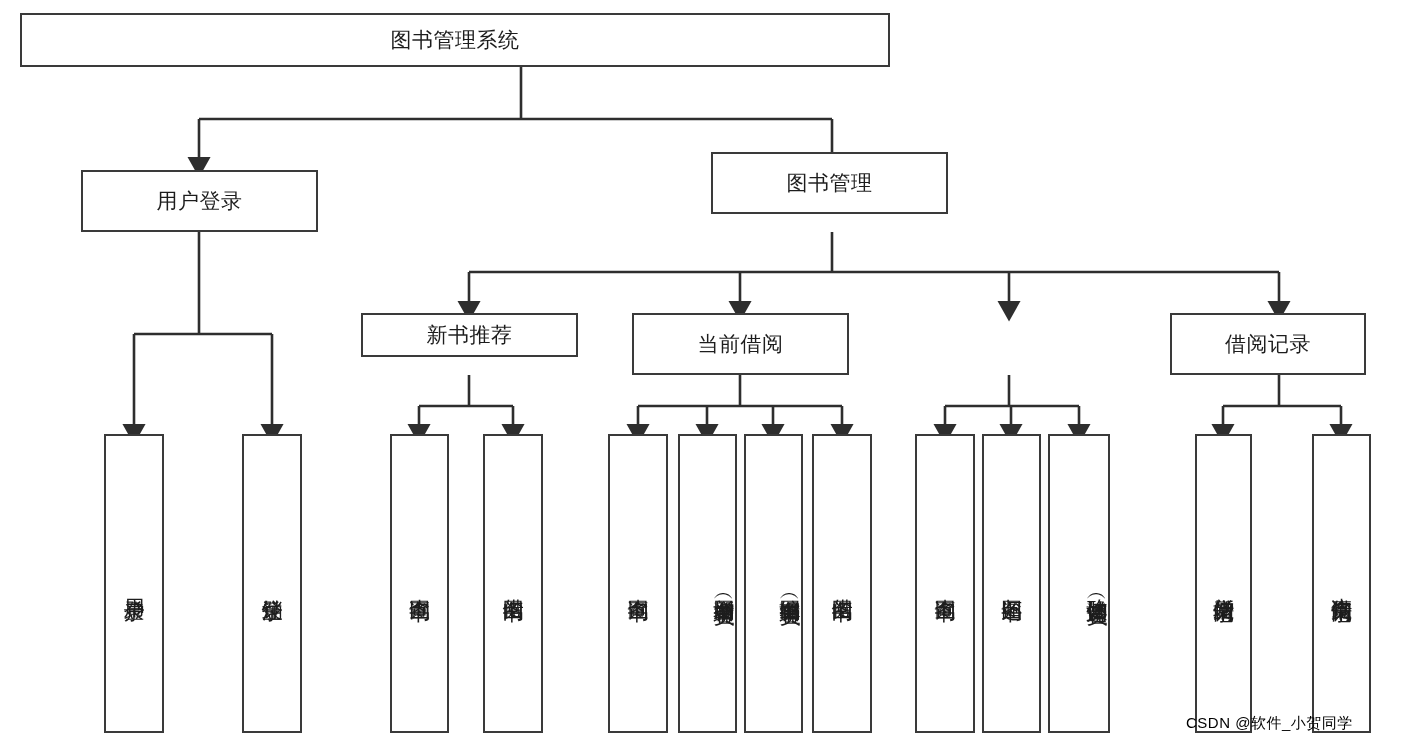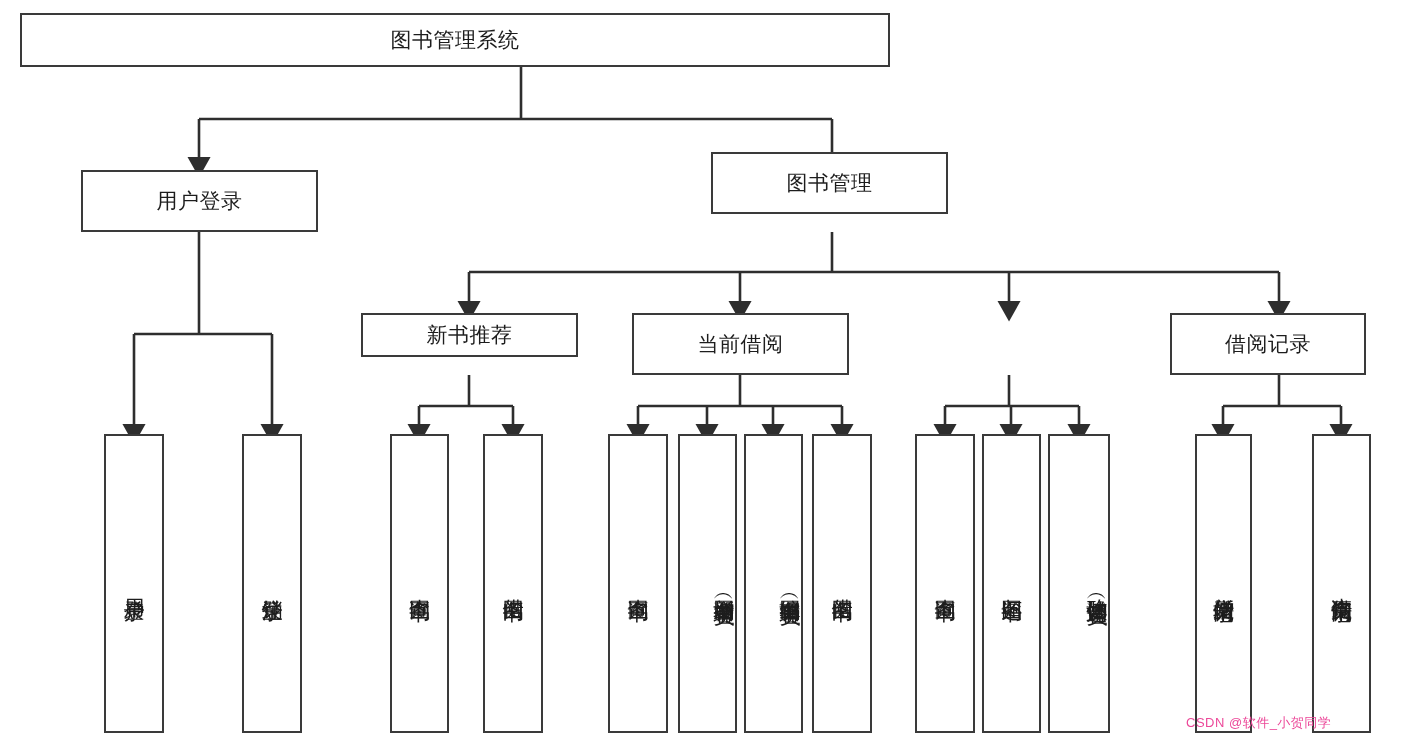--- a/index.html
+++ b/index.html
@@ -50,22 +50,22 @@
     text-align: left;
   }
   .node.v.centered {
     align-items: center;
     padding-top: 0;
   }
   .watermark {
     position: absolute;
     left: 1186px;
     top: 714px;
-    font-size: 13px;
-    color: #ec4899;
+    font-size: 15px;
+    color: #000000;
     white-space: nowrap;
     letter-spacing: 0.5px;
   }
 </style>
 </head>
 <body>
 
 <div id="canvas">
 
   <svg id="edges" viewBox="0 0 1405 747" xmlns="http://www.w3.org/2000/svg">

